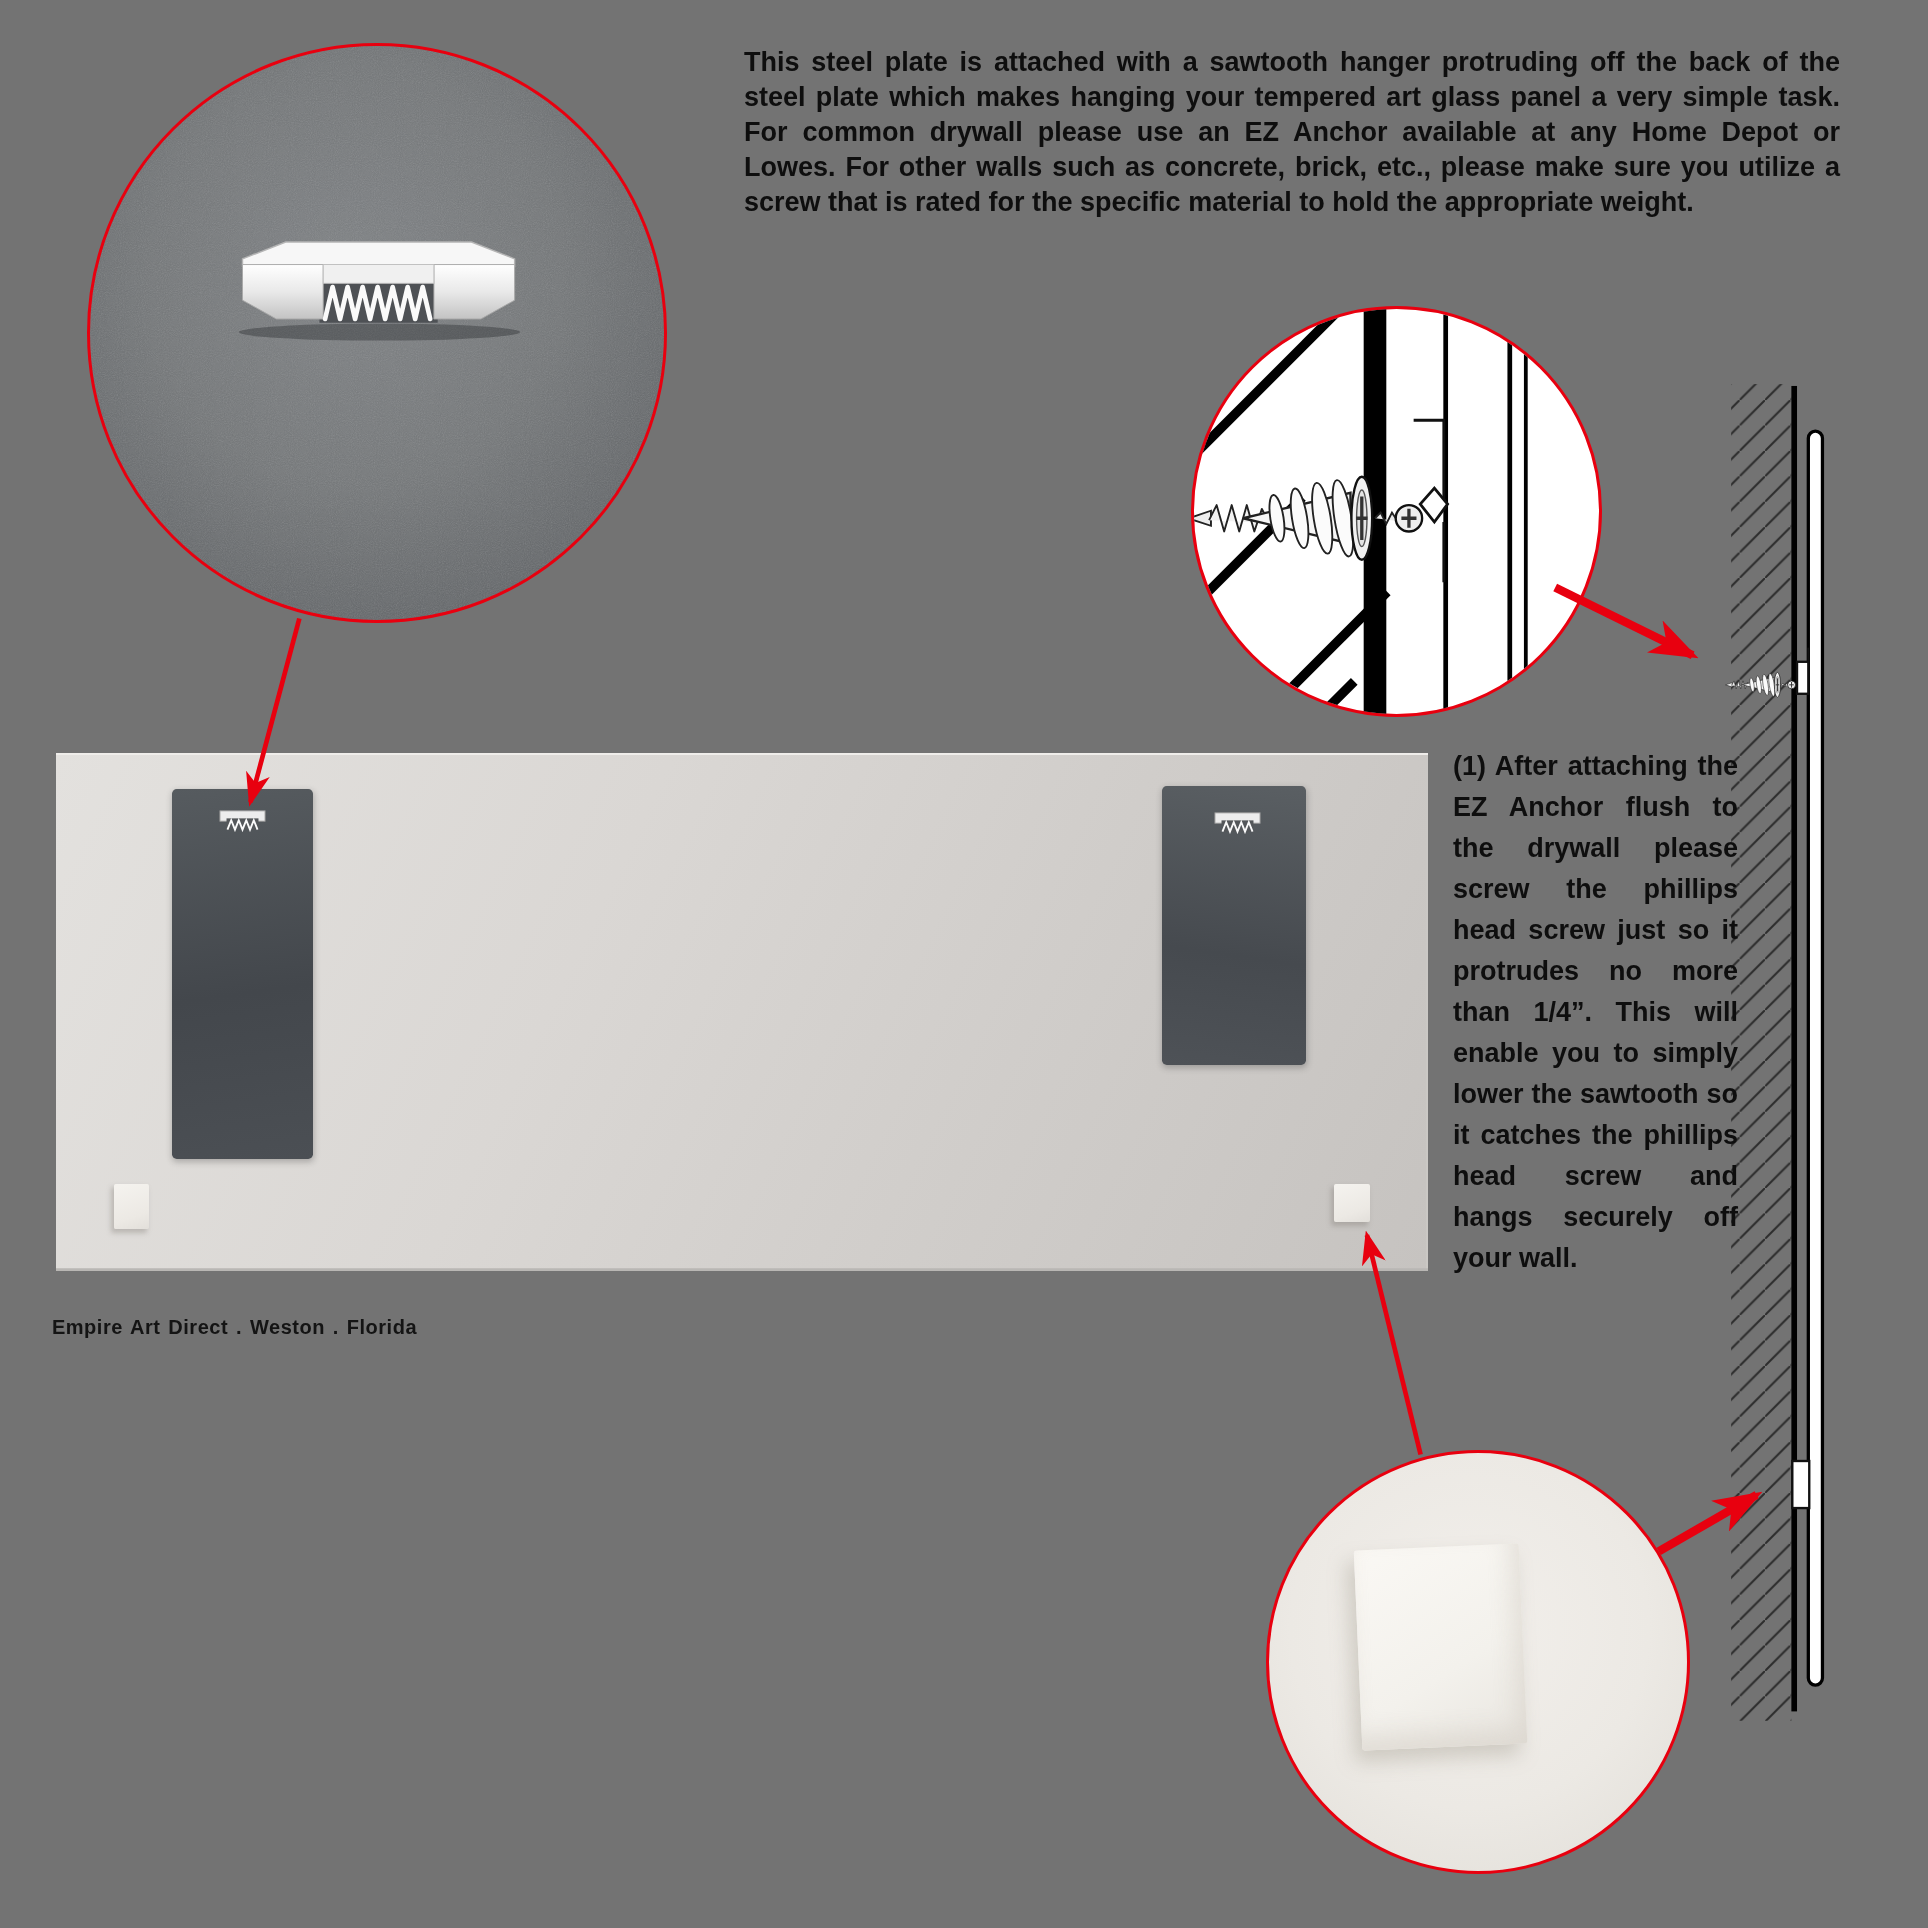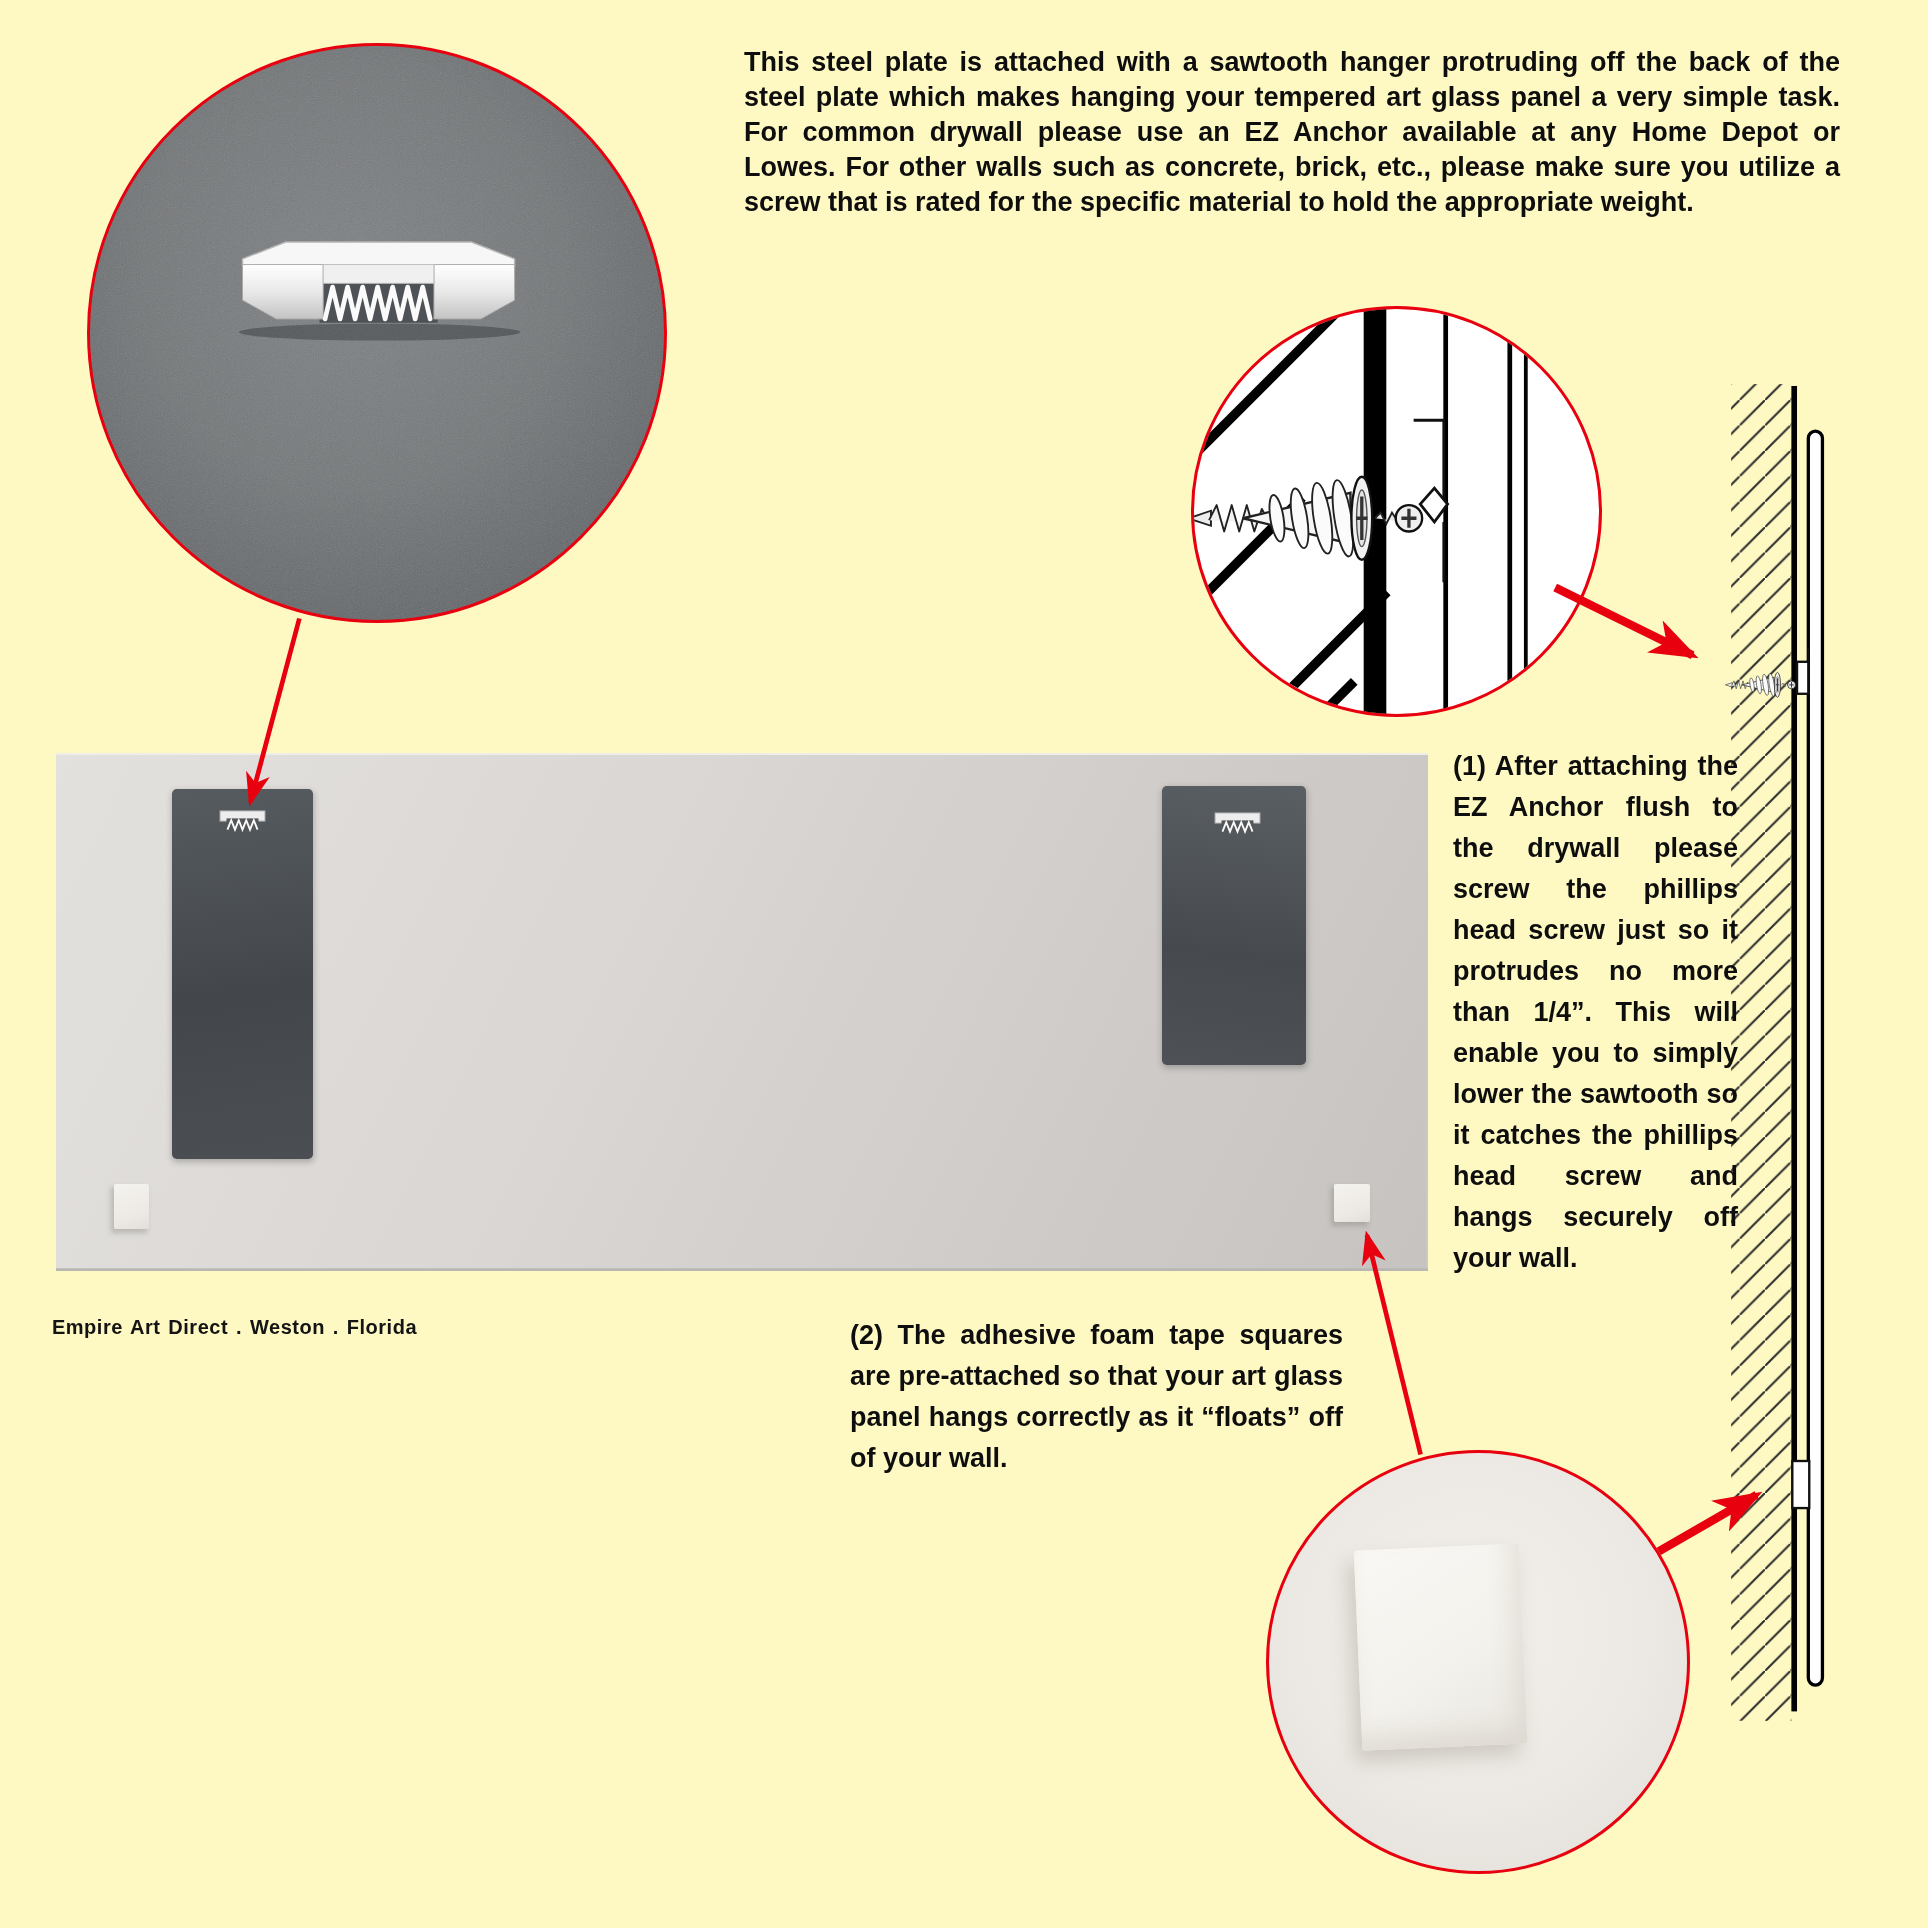--- a/index.html
+++ b/index.html
@@ -1,21 +1,21 @@
 <!DOCTYPE html>
 <html style="font-size:15px"><head>
 <meta charset="utf-8">
 <style>
   * { box-sizing: border-box; margin: 0; padding: 0; }
   html,body { background:#fff; }
   #canvas {
     position: relative;
     width: 1928px;
     height: 1928px;
-    background: #fef9c3;
+    background: #737373;
     font-family: "Liberation Sans", sans-serif;
     overflow: hidden;
   }
   .abs { position: absolute; }
 
   
   .para {
     color: #0e0e0e;
     font-weight: bold;
     text-align: justify;
@@ -210,21 +210,20 @@
         <rect x="8" y="11" width="34" height="12" fill="#54575a"></rect>
         <polyline points="9,23 13,13 17,23 21,13 25,23 29,13 33,23 37,13 41,23" fill="none" stroke="#fafafa" stroke-width="2"></polyline>
       </svg>
     </div>
     <div class="foam foam-left"></div>
     <div class="foam foam-right"></div>
   </div>
 
   <div class="abs brand">Empire Art Direct  . Weston . Florida</div>
 
-  <div class="abs para step2">(2) The adhesive foam tape squares are pre-attached so that your art glass panel hangs correctly as it “floats” off of your wall.</div>
 
   <div class="abs circle3">
     <div class="foam-big"></div>
   </div>
 
   <svg class="abs arrows" width="1928" height="1928" viewBox="0 0 2048 2048">
     <defs>
       <marker id="ah-s" markerUnits="userSpaceOnUse" markerWidth="36" markerHeight="26" viewBox="0 0 36 26" refX="31" refY="13" orient="auto">
         <polygon points="0,0 36,13 0,26 10,13" fill="#e8000f"></polygon>
       </marker>

